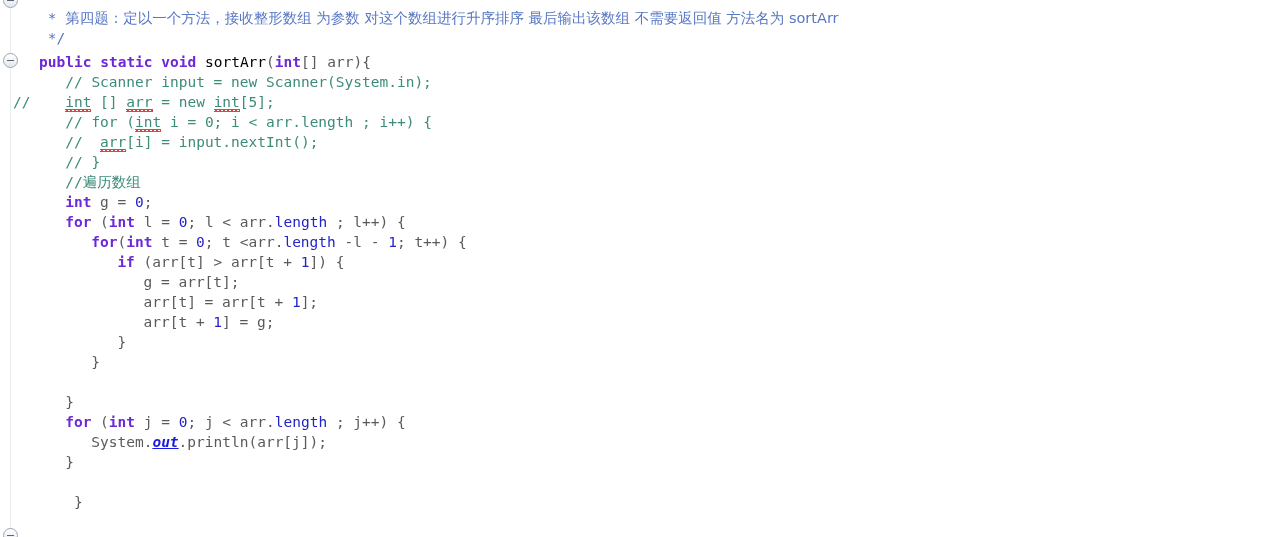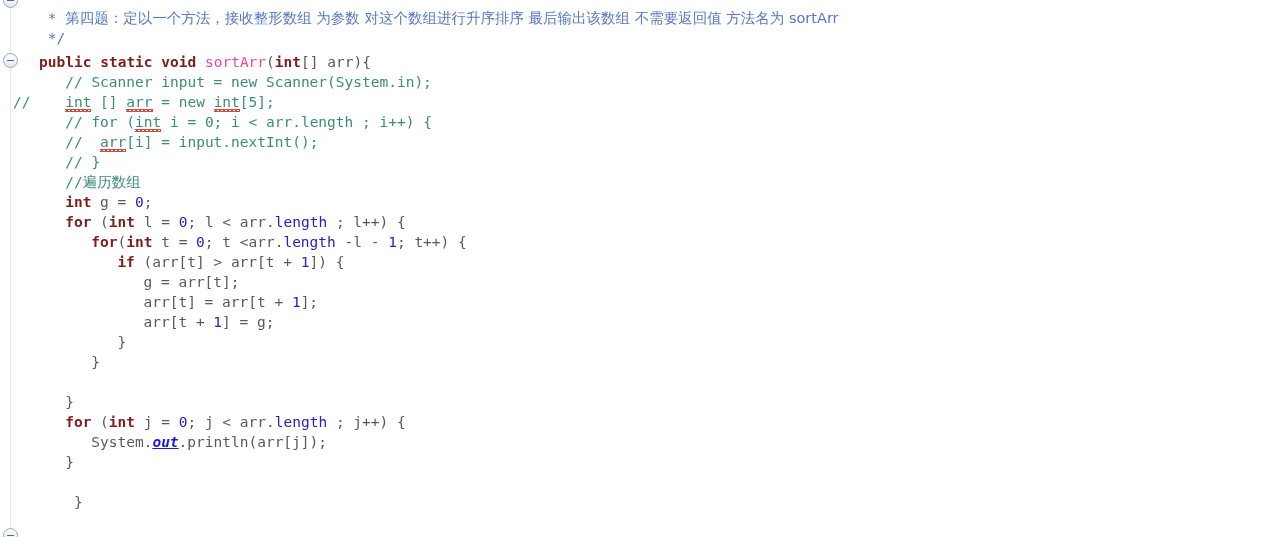--- a/index.html
+++ b/index.html
@@ -68,23 +68,23 @@
   .line {
     position: absolute;
     left: 0;
     height: 20px;
     line-height: 20px;
     font-size: 14.5px;
     white-space: pre;
   }
 
   
-  .kw      { color: #7f1d1d; font-weight: bold; }
+  .kw      { color: #6d28d9; font-weight: bold; }
   .plain   { color: #5a5a5a; }
-  .ident   { color: #ec4899; }
+  .ident   { color: #000000; }
   .cmt     { color: #3d8c7a; }
   .doc     { color: #5878c4; }
   .num     { color: #2323c9; }
   .field   { color: #2323c9; }
   .statfld { color: #1b1bdd; font-weight: bold; font-style: italic; text-decoration: underline; }
   .cjk     { font-family: "DejaVu Sans", "Liberation Sans", sans-serif; }
 
   
   .sq {
     position: relative;

